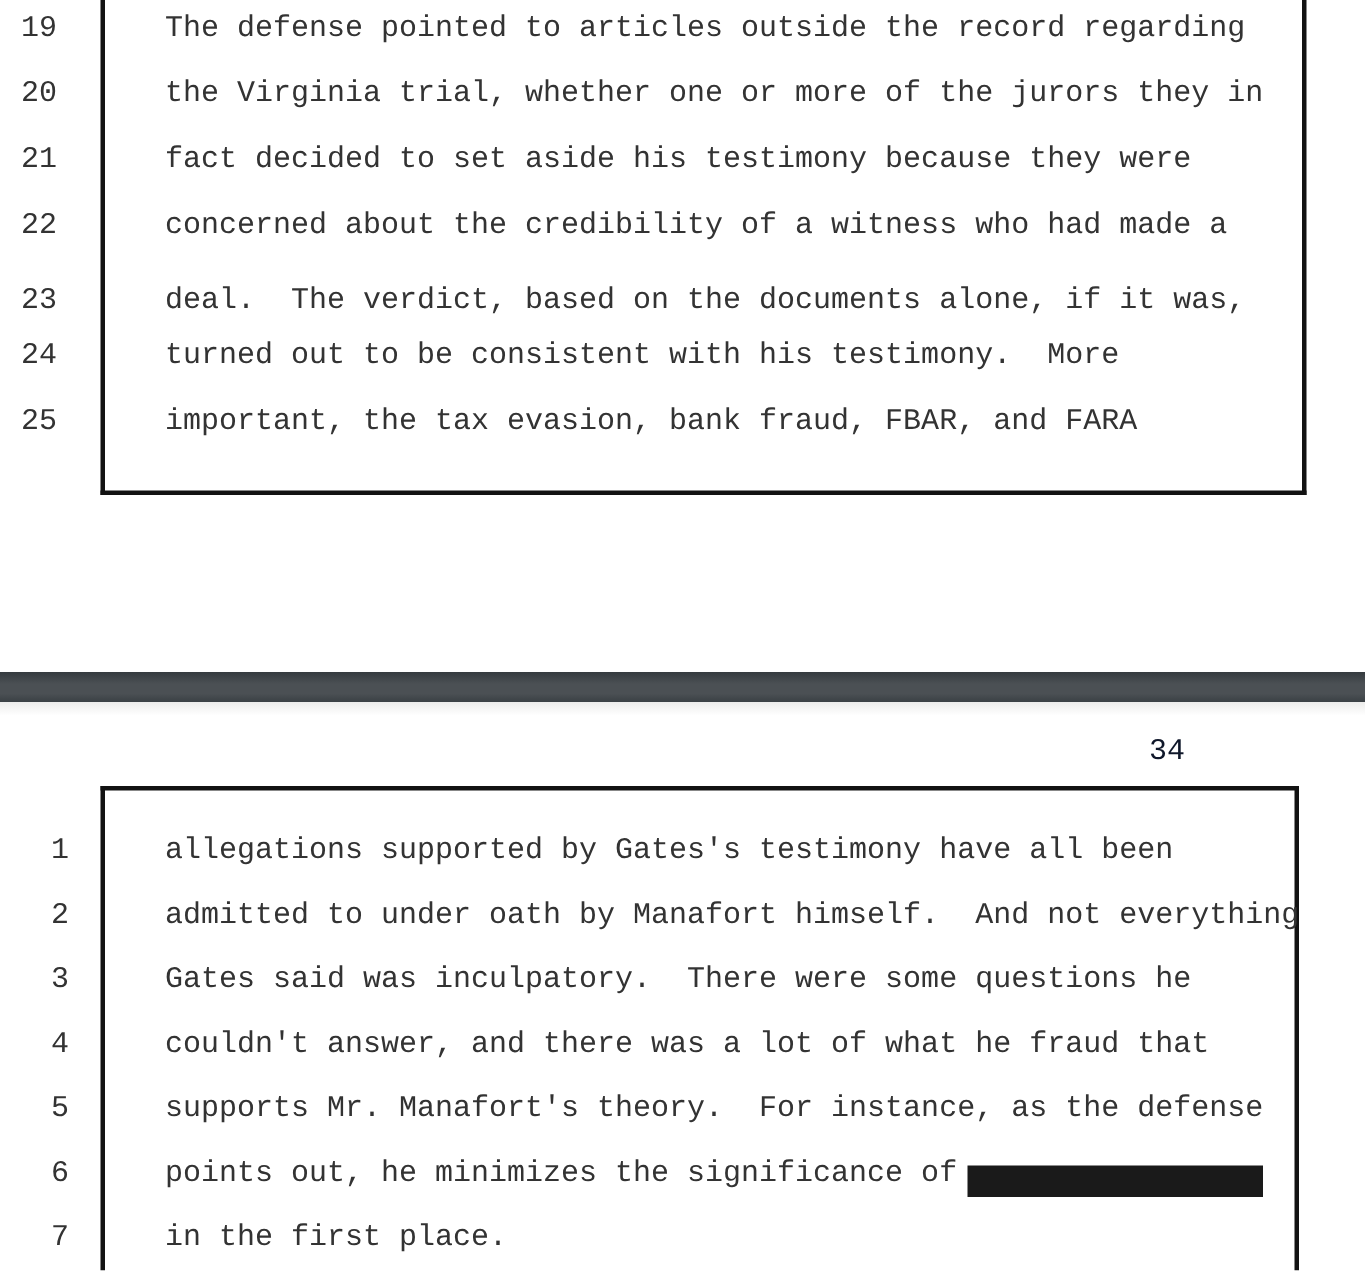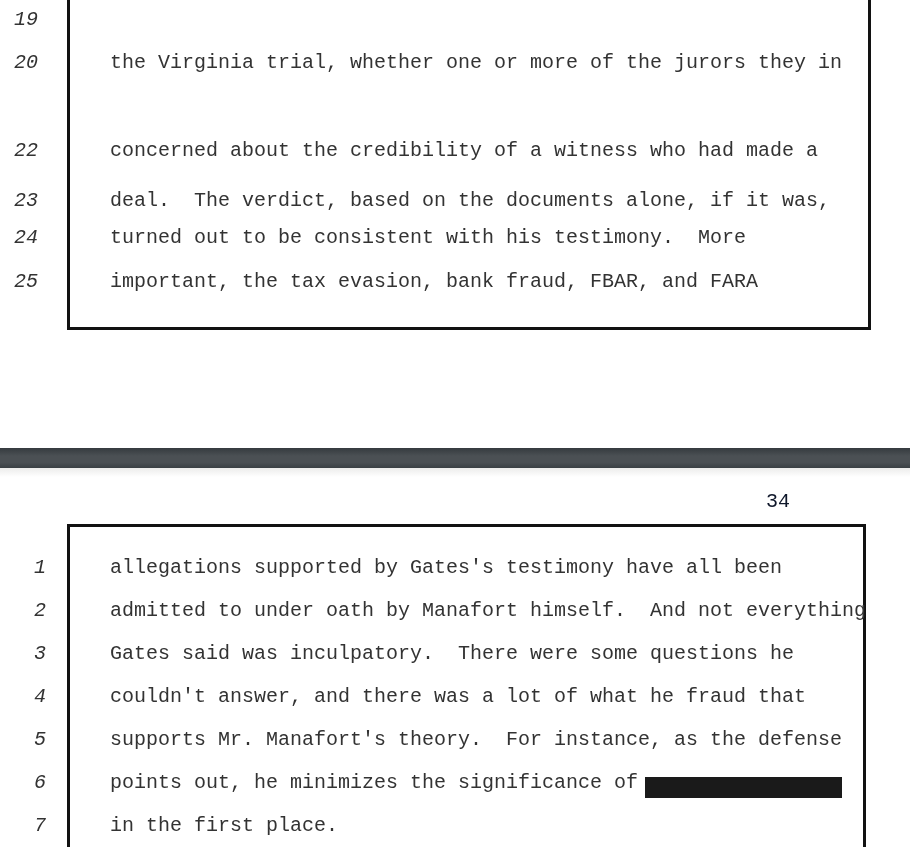--- a/index.html
+++ b/index.html
@@ -30,21 +30,20 @@
     height: 26px;
     line-height: 26px;
     white-space: pre;
   }
   .lnum {
     position: absolute;
     top: 0;
     left: 0;
     text-align: right;
     white-space: pre;
-    font-style: italic;
   }
   .p1 .lnum { width: 38px; }
   .p2 .lnum { width: 46px; }
   .ltext {
     position: absolute;
     top: 0;
     left: 110px;
     white-space: pre;
   }
 
@@ -90,24 +89,29 @@
 </style>
 </head>
 <body>
 
 <div class="canvas">
 
   <div id="frame-prev" class="tframe"></div>
 
   <div class="row p1" style="top:7px">
     <span class="lnum">19</span>
+    <span class="ltext">The defense pointed to articles outside the record regarding</span>
   </div>
   <div class="row p1" style="top:50px">
     <span class="lnum">20</span>
     <span class="ltext">the Virginia trial, whether one or more of the jurors they in</span>
+  </div>
+  <div class="row p1" style="top:94px">
+    <span class="lnum">21</span>
+    <span class="ltext">fact decided to set aside his testimony because they were</span>
   </div>
   <div class="row p1" style="top:138px">
     <span class="lnum">22</span>
     <span class="ltext">concerned about the credibility of a witness who had made a</span>
   </div>
   <div class="row p1" style="top:188px">
     <span class="lnum">23</span>
     <span class="ltext">deal.  The verdict, based on the documents alone, if it was,</span>
   </div>
   <div class="row p1" style="top:225px">

